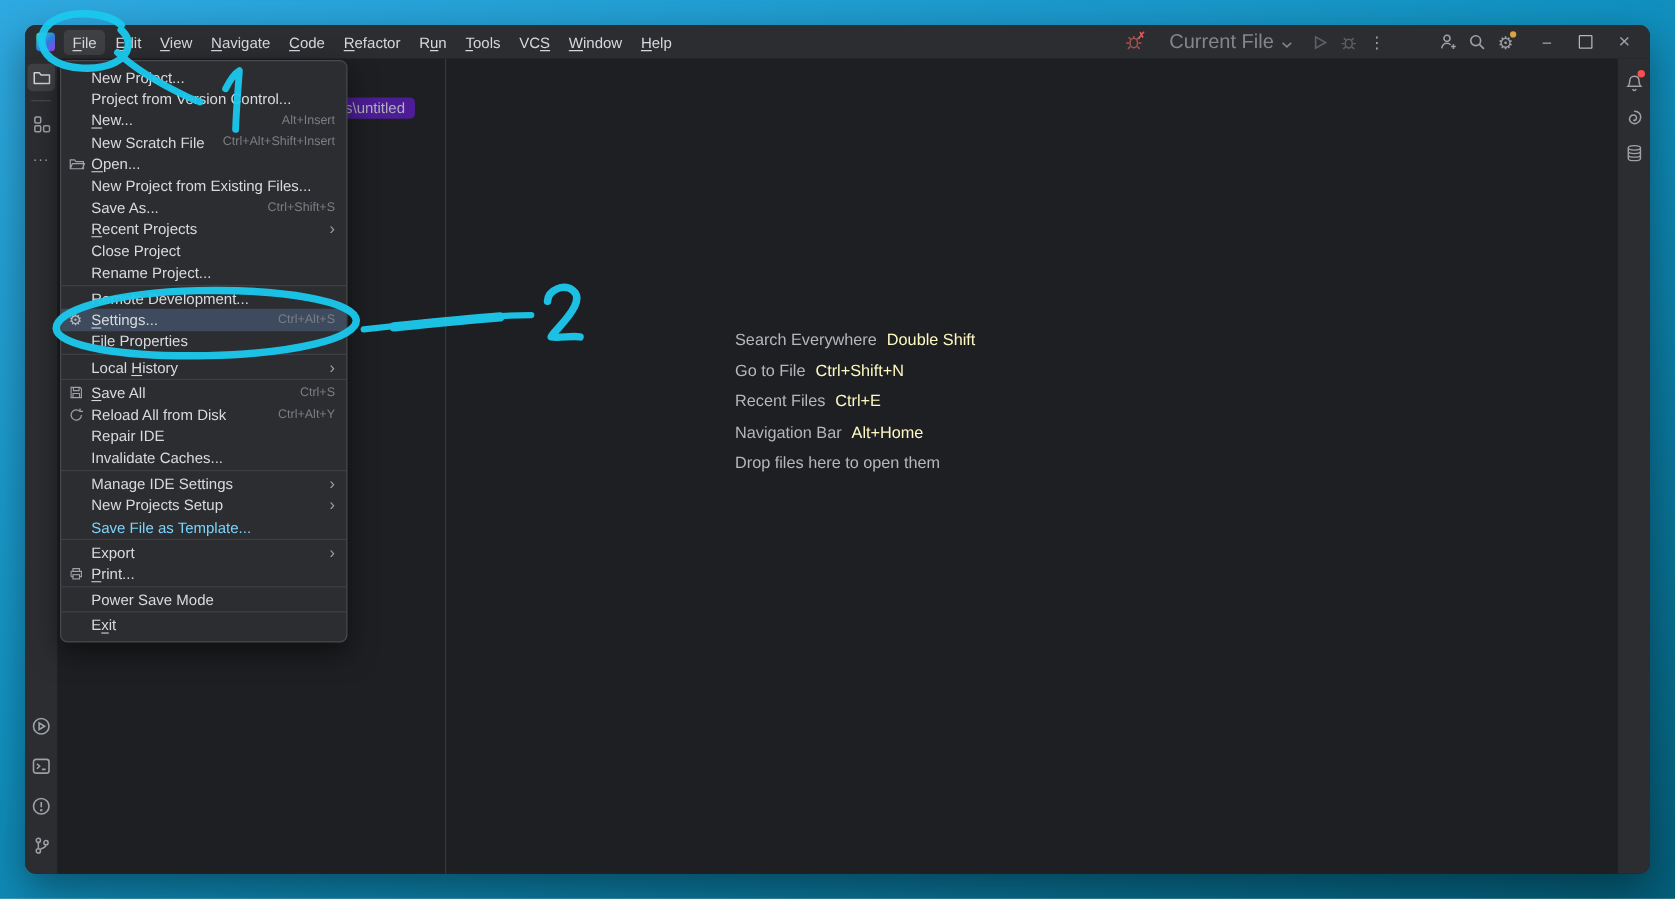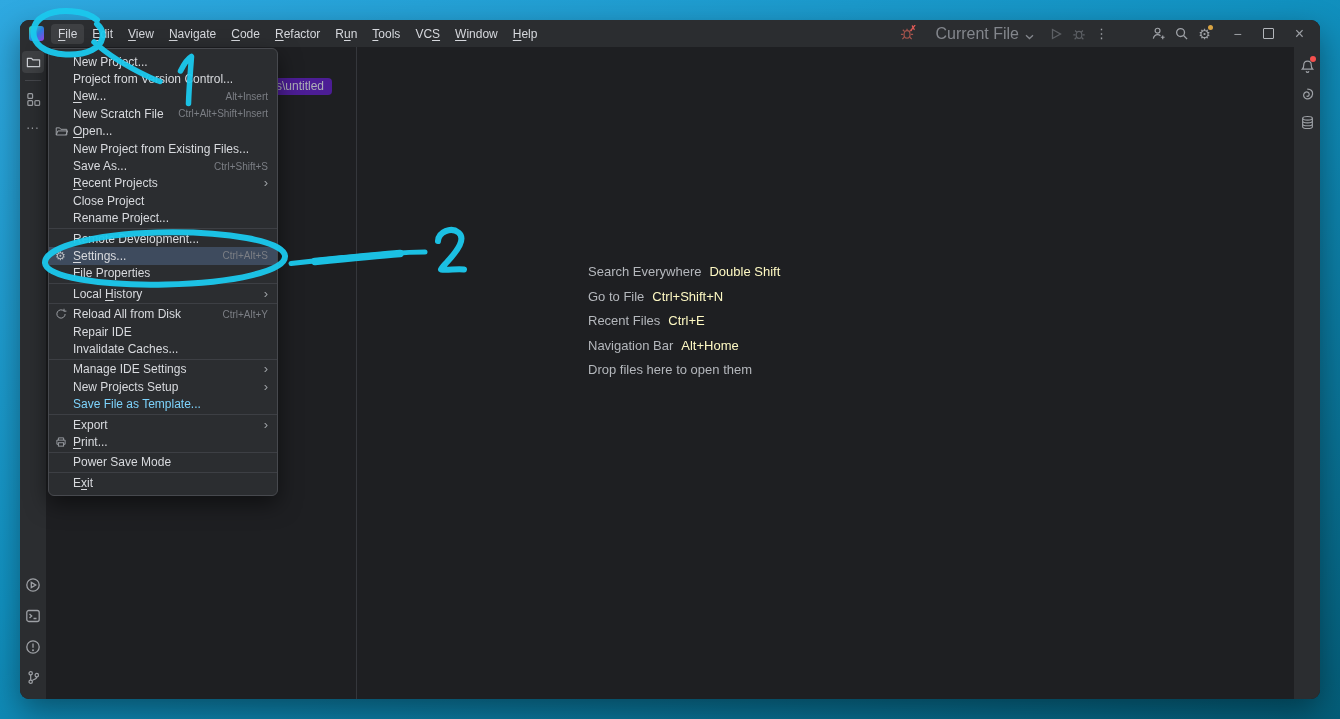--- a/index.html
+++ b/index.html
@@ -308,20 +308,32 @@
       <div class="sep"></div>
       <div class="mi">
         <span class="ic"></span>
         <span class="lbl">Local <u>H</u>istory</span>
         <span class="sub">›</span>
       </div>
       <div class="sep"></div>
       <div class="mi">
         <span class="ic">
           <svg width="12" height="12" viewBox="0 0 16 16">
+            <g fill="none" stroke="#9ea1a7" stroke-width="1.2">
+              <path d="M2.5 2.5h9.5l1.5 1.5v9.5h-11z"></path>
+              <path d="M5 2.5v3.5h6V2.5M4.5 13.5V9h7v4.5"></path>
+            </g>
+          </svg>
+        </span>
+        <span class="lbl"><u>S</u>ave All</span>
+        <span class="sc">Ctrl+S</span>
+      </div>
+      <div class="mi">
+        <span class="ic">
+          <svg width="12" height="12" viewBox="0 0 16 16">
             <g fill="none" stroke="#9ea1a7" stroke-width="1.3">
               <path d="M13.5 8a5.5 5.5 0 1 1-1.7-4"></path>
               <path d="M12 1v3.2h3.2"></path>
             </g>
           </svg>
         </span>
         <span class="lbl">Reload All from Disk</span>
         <span class="sc">Ctrl+Alt+Y</span>
       </div>
       <div class="mi">

